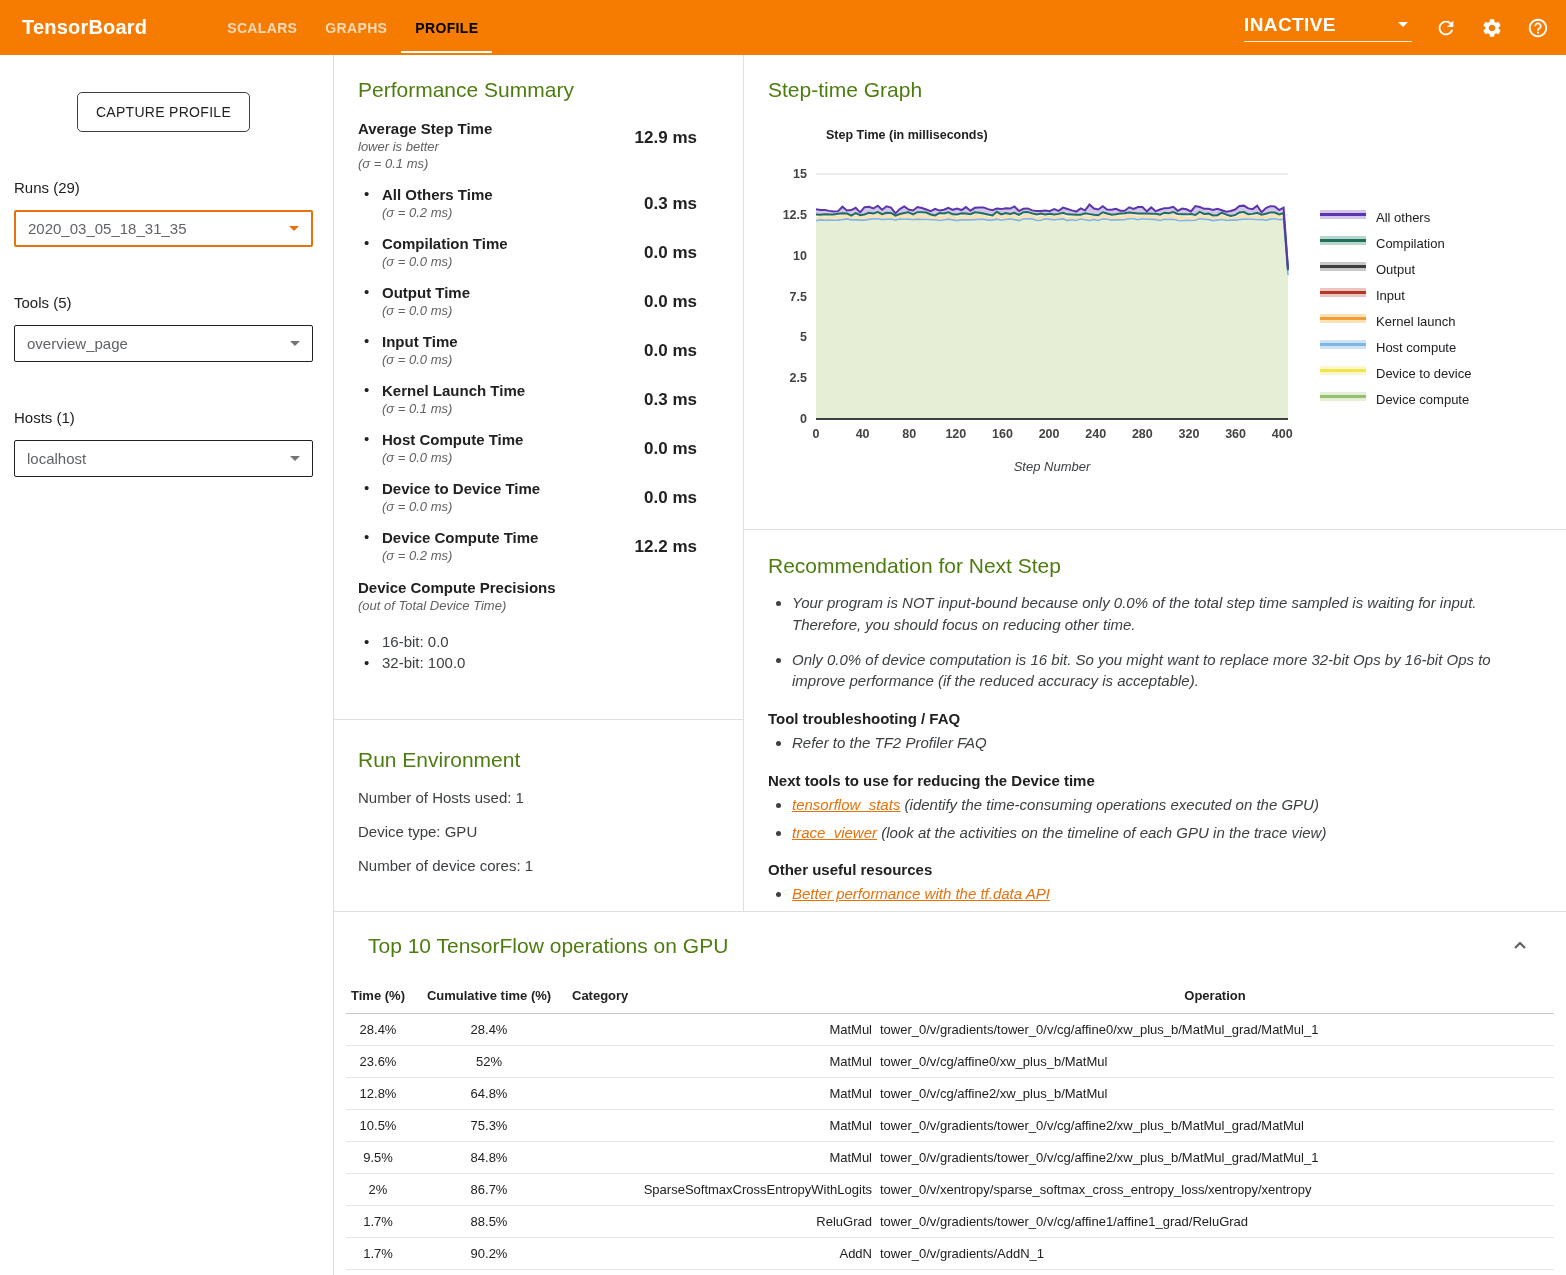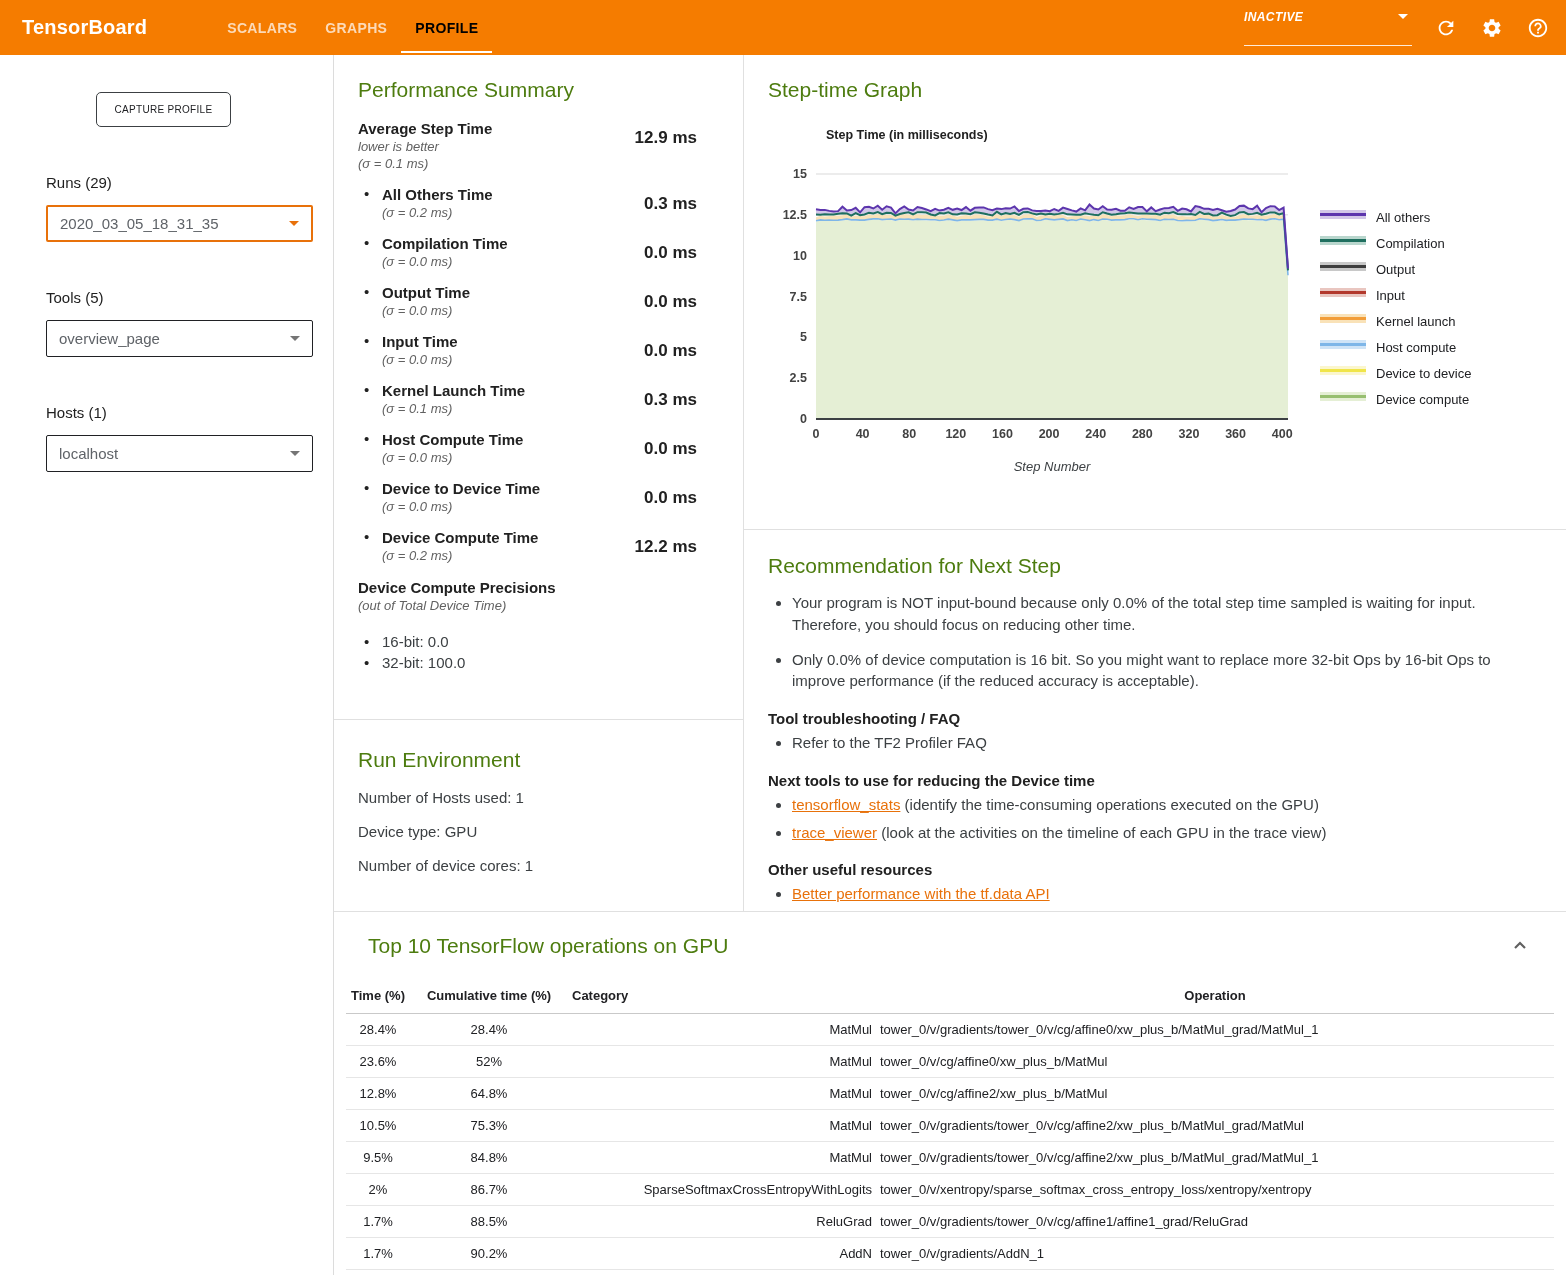--- a/index.html
+++ b/index.html
@@ -9,37 +9,37 @@
   
   .header { height:55px; background:#f57c00; display:flex; align-items:stretch; padding:0 16px; }
   .logo { color:#fff; font-size:20px; font-weight:700; align-self:center; letter-spacing:.2px; margin-left:6px; }
   .tabs { display:flex; margin-left:66px; }
   .tab { position:relative; display:flex; align-items:center; padding:0 14px; color:rgba(255,255,255,.72);
     font-size:14px; font-weight:700; letter-spacing:.35px; cursor:pointer; }
   .tab.active { color:#000000; }
   .tab.active::after { content:""; position:absolute; left:0; right:0; bottom:2px; height:2.5px; background:#fff; }
   .header-right { margin-left:auto; display:flex; align-items:center; gap:22px; }
   .status-select { width:168px; display:flex; align-items:center; justify-content:space-between;
-    border-bottom:1px solid rgba(255,255,255,.85); padding-bottom:21px; color:#fff; font-size:12px;
-    font-weight:700; letter-spacing:.4px; cursor:pointer;font-style:italic; }
+    border-bottom:1px solid rgba(255,255,255,.85); padding-bottom:5px; color:#fff; font-size:19px;
+    font-weight:700; letter-spacing:.4px; cursor:pointer; }
   .caret-white { width:0; height:0; border-left:5px solid transparent; border-right:5px solid transparent;
     border-top:5px solid #fff; margin-right:4px; }
   .icon-btn { width:24px; height:24px; cursor:pointer; display:flex; align-items:center; justify-content:center; }
   .icon-btn svg { fill:#fff; width:22px; height:22px; }
 
   
   .layout { display:flex; height:1220px; }
   .sidebar { width:334px; border-right:1px solid #dcdcdc; padding:20px 20px 0 14px; flex:none; }
   .main { flex:1; display:flex; flex-direction:column; }
 
   
   .capture-btn { display:block; margin:17px auto 0; padding:11px 18px; background:#fff;
-    border:1px solid #3c4043; border-radius:5px; font-size:10px; letter-spacing:.3px;
+    border:1px solid #3c4043; border-radius:5px; font-size:14px; letter-spacing:.3px;
     color:#202124; font-family:inherit; cursor:pointer; }
-  .field { margin-top:47px;margin-left:32px; }
+  .field { margin-top:47px; }
   .field-label { font-size:15px; color:#212121; }
   .select-box { margin-top:14px; height:37px; display:flex; align-items:center; justify-content:space-between;
     padding:0 12px; border:1px solid #202124; border-radius:2px; font-size:15px; color:#5f6368; cursor:pointer; }
   .select-box.accent { border:2px solid #e8710a; }
   .caret-gray { width:0; height:0; border-left:5px solid transparent; border-right:5px solid transparent;
     border-top:5px solid #757575; }
   .select-box.accent .caret-gray { border-top-color:#e8710a; }
 
   
   .top-grid { display:flex; height:857px; border-bottom:1px solid #e0e0e0; }
@@ -73,21 +73,21 @@
   .chart-wrap { display:flex; margin-top:22px; }
   .chart-title { font-size:12.5px; font-weight:700; color:#212121; margin:26px 0 10px 58px; }
   .legend { margin:46px 0 0 10px; }
   .legend-item { display:flex; margin-bottom:11px; cursor:pointer; }
   .legend-swatch { width:46px; height:9px; position:relative; margin-right:10px; flex:none; }
   .legend-swatch i { position:absolute; left:0; right:0; top:3px; height:3px; display:block; }
   .legend-label { font-size:13px; color:#202124; white-space:nowrap; }
 
   
   .reco { padding:24px 24px 0; }
-  .reco ul { margin:14px 0 0 0; padding-left:24px; }
+  .reco ul { margin:14px 0 0 0; padding-left:24px;font-style:italic; }
   .reco ul li { font-size:15px; color:#3c4043; line-height:1.45; margin-bottom:13px; }
   .reco-sub { font-size:15px; font-weight:700; color:#212121; margin-top:18px; }
   .reco ul.tight { margin-top:5px; }
   .reco ul.tight li { margin-bottom:6px; }
   a.reco-link { color:#e8710a; text-decoration:underline; cursor:pointer; }
 
   
   .top10 { padding:22px 12px 0; flex:1; overflow:hidden; }
   .top10-head { display:flex; align-items:center; justify-content:space-between; margin:0 22px; }
   .chevron-btn { width:24px; height:24px; cursor:pointer; display:flex; align-items:center; justify-content:center; }

